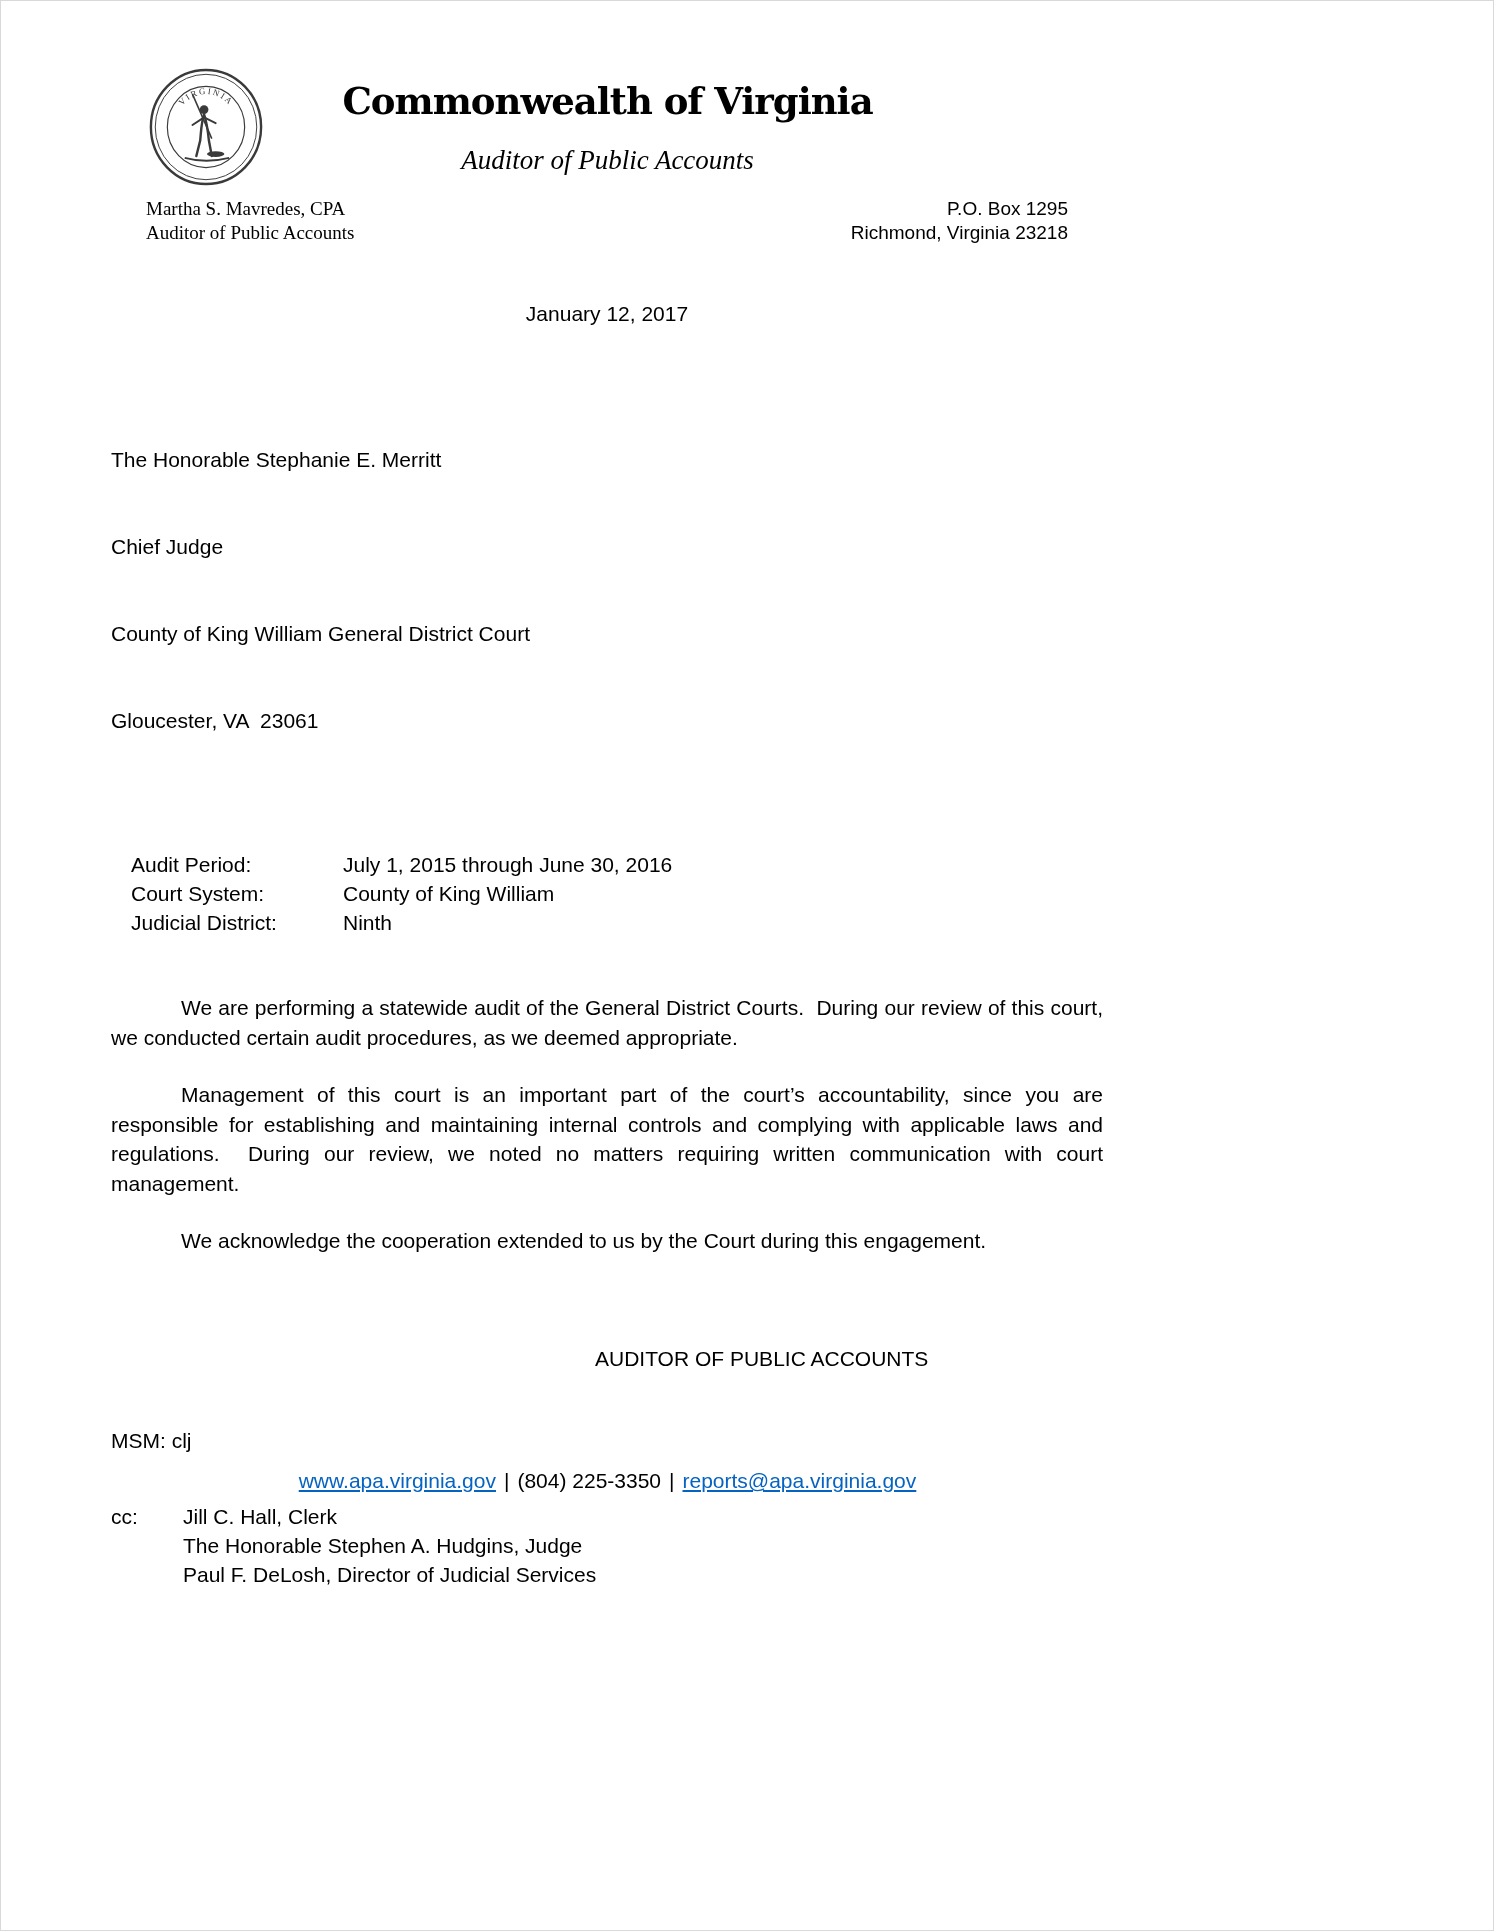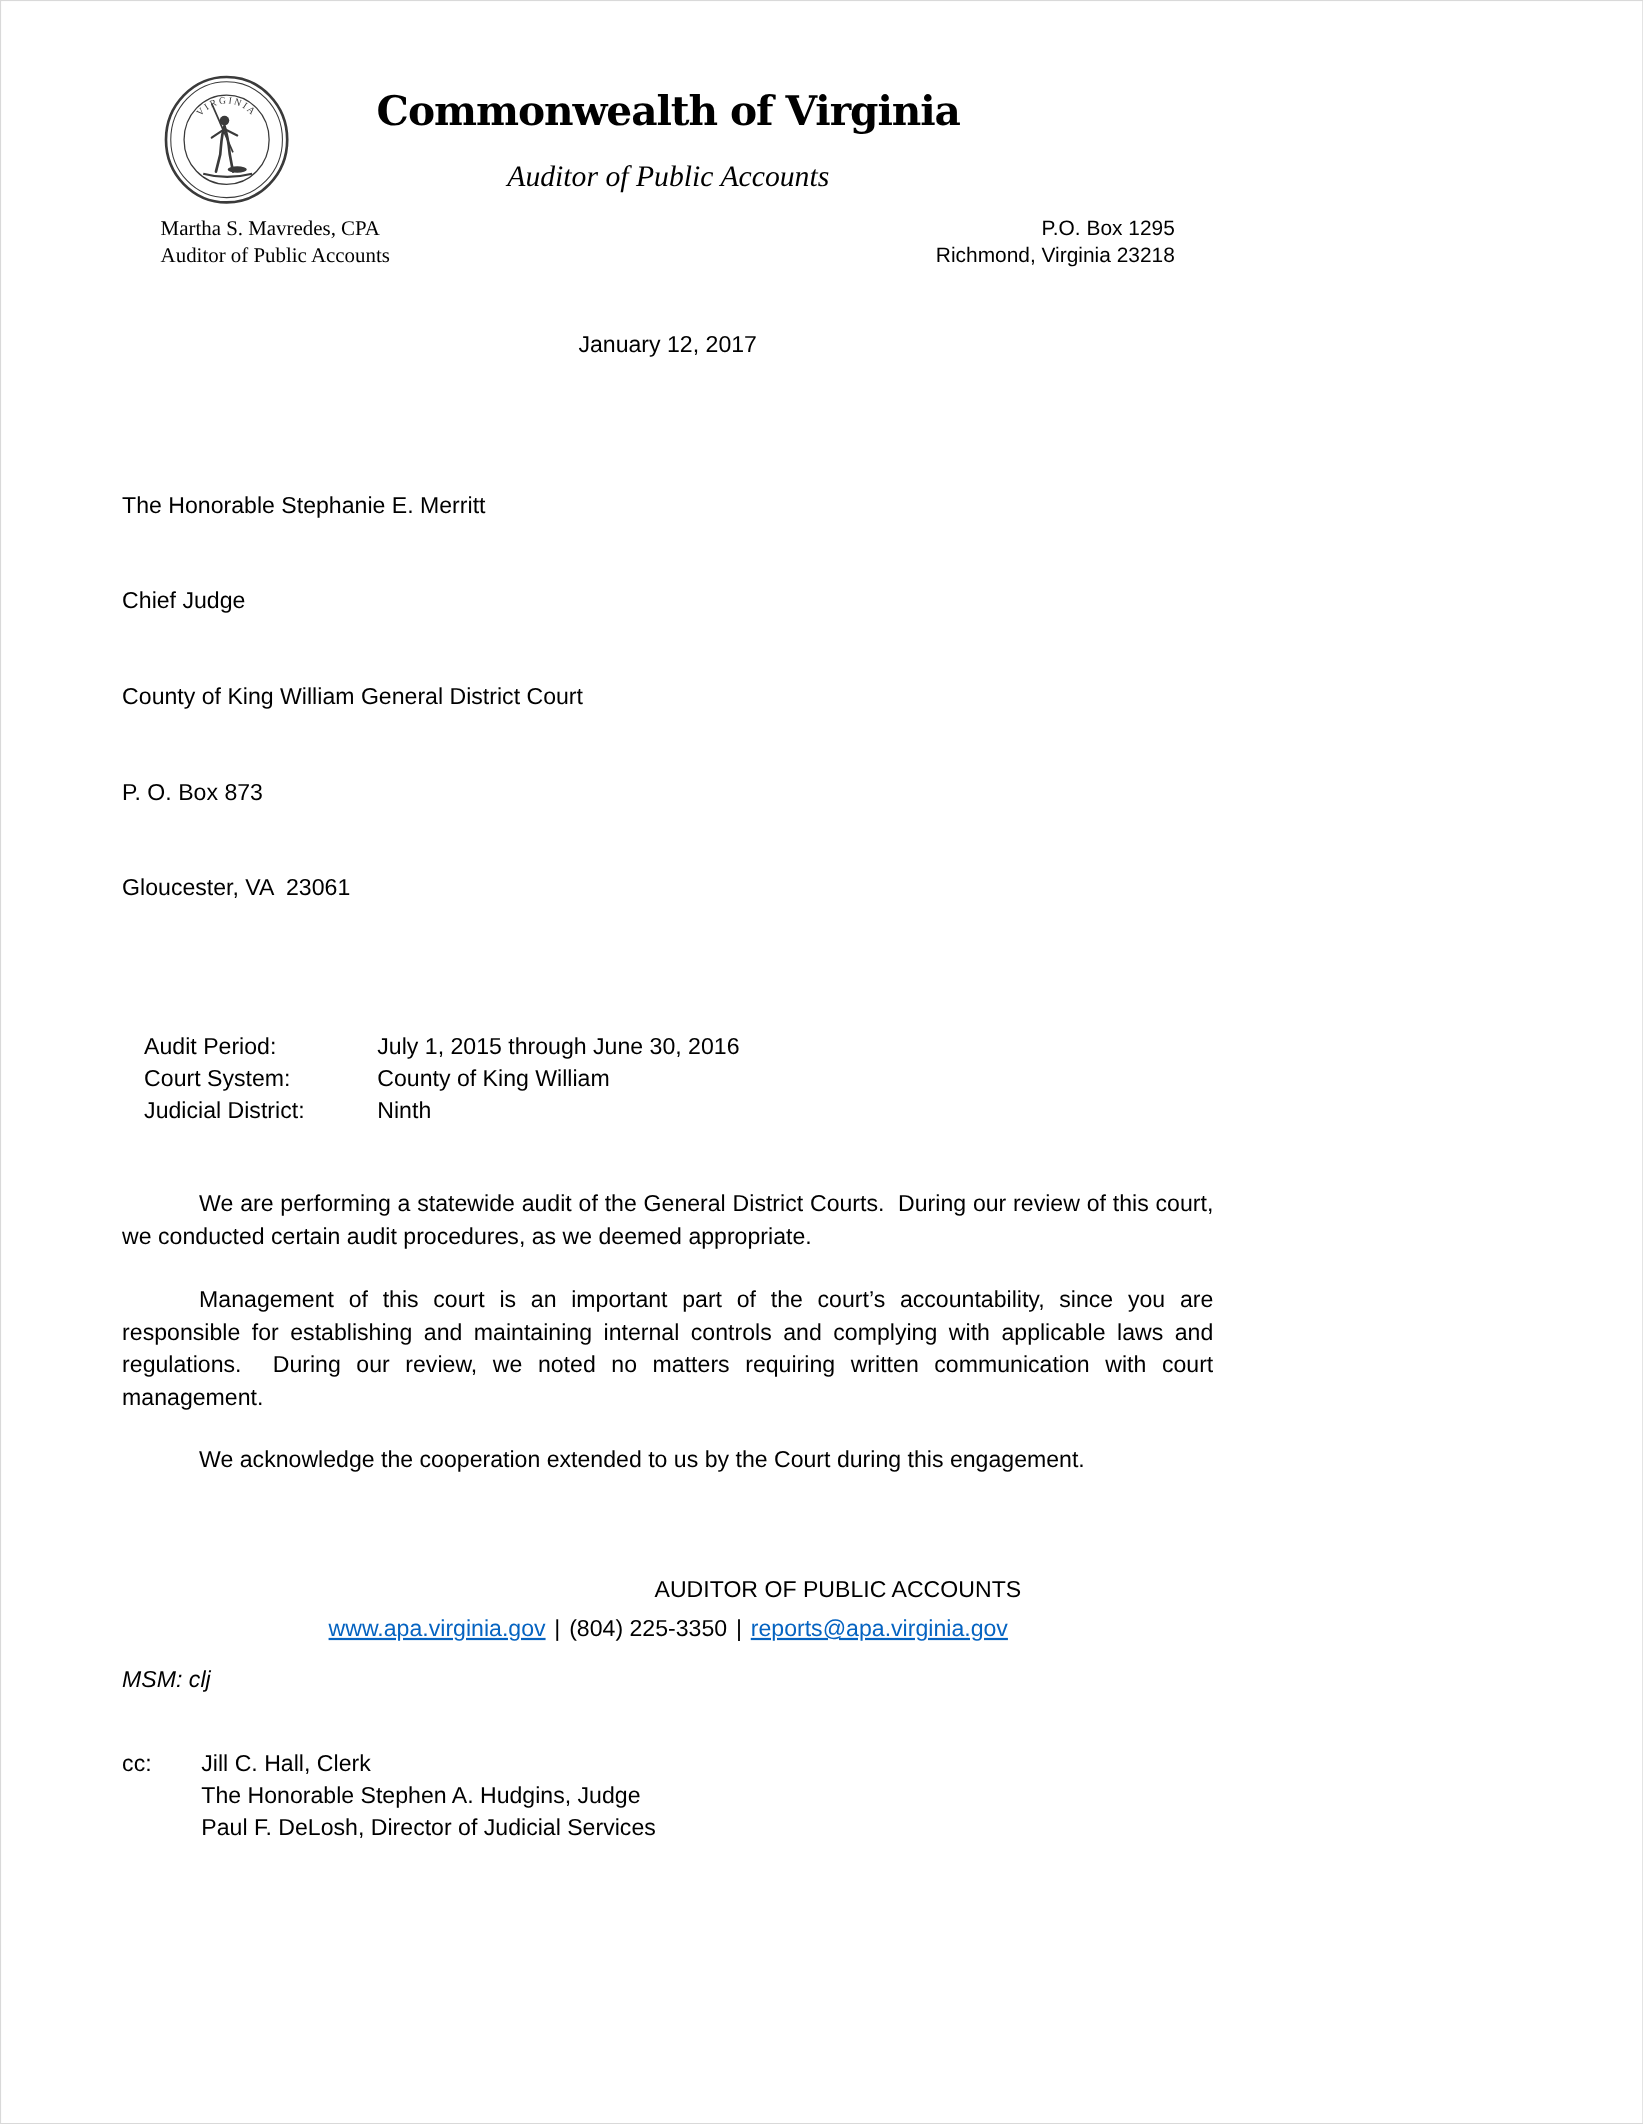--- a/index.html
+++ b/index.html
@@ -98,21 +98,21 @@
   }
   .body-para.first { margin-top: 56px; }
   .body-para.no-justify { text-align: left; }
 
   .signature {
     margin-top: 88px;
     margin-left: 484px;
     white-space: nowrap;
   }
 
-  .reference { margin-top: 53px; font-style: italic; }
+  .reference { margin-top: 53px; }
 
   .cc { margin-top: 47px; display: flex; }
   .cc-label { width: 72px; flex: 0 0 72px; }
   .cc-list div { line-height: 29px; }
   .cc-indent { padding-left: 14px; }
 
   
   .footer {
     position: absolute;
     top: 1468px;
@@ -176,21 +176,20 @@
   </header>
 
   <main class="content">
 
     <div class="date">January 12, 2017</div>
 
     <div class="recipient">
       <div>The Honorable Stephanie E. Merritt</div>
       <div>Chief Judge</div>
       <div>County of King William General District Court</div>
-      <div>P. O. Box 873</div>
       <div>Gloucester, VA  23061</div>
     </div>
 
     <div class="details">
       <div class="detail-row">
         <span class="detail-label">Audit Period:</span>
         <span class="detail-value">July 1, 2015 through June 30, 2016</span>
       </div>
       <div class="detail-row">
         <span class="detail-label">Court System:</span>

